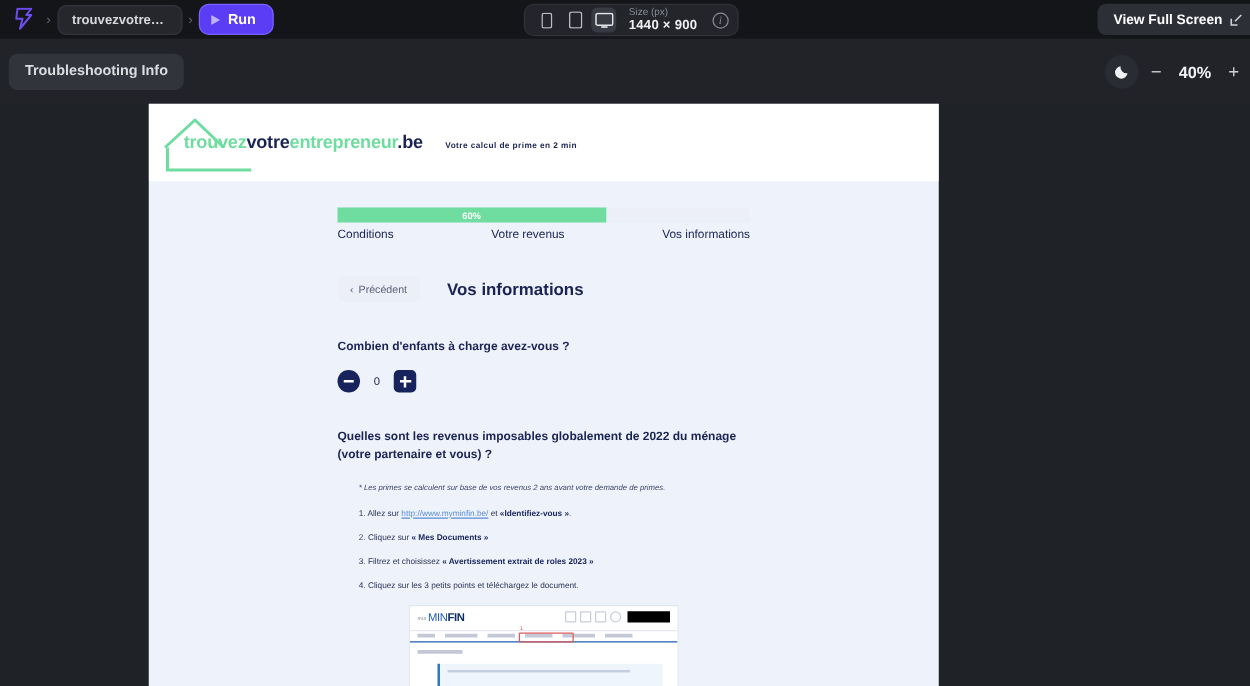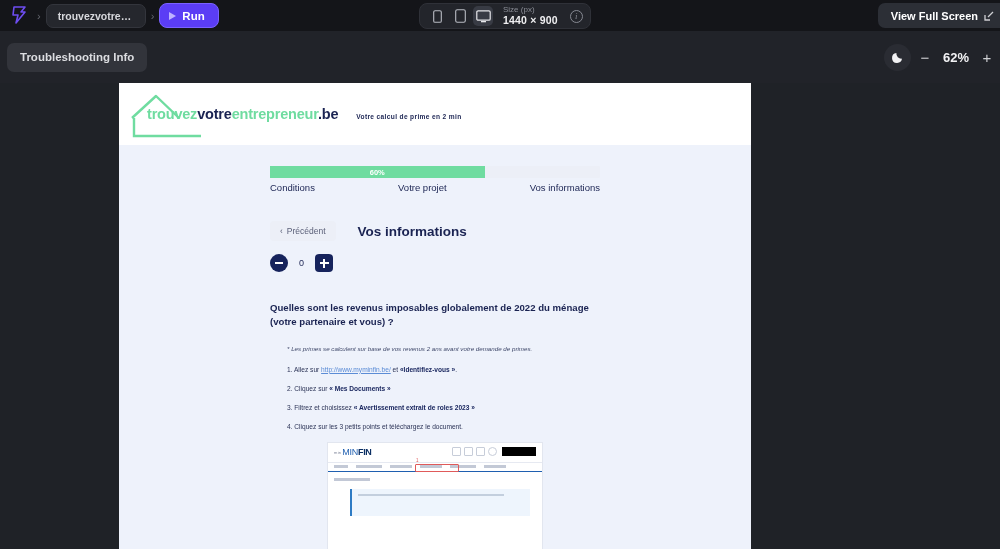--- a/index.html
+++ b/index.html
@@ -191,21 +191,21 @@
 <div class="subbar">
   <div class="tabpill t2">Troubleshooting Info</div>
 
   <div class="right-ctrls">
     <div class="round-btn">
       <svg width="14" height="14" viewBox="0 0 14 14">
         <path d="M11 8.6A5 5 0 0 1 5.4 3 5 5 0 1 0 11 8.6Z" fill="#f2f2f4"></path>
       </svg>
     </div>
     <div class="zoom-sign">−</div>
-    <div class="zoom-val">62%</div>
+    <div class="zoom-val">40%</div>
     <div class="zoom-sign">+</div>
   </div>
 </div>
 
 <div class="preview">
 
   <div class="site-header">
     <div class="logo-wrap">
       <svg width="74" height="46" viewBox="0 0 74 46" style="position:absolute;left:-4px;top:-14px;">
         <path d="M5 26 L5 44 L72 44" fill="none" stroke="#6fdca0" stroke-width="2.4"></path>
@@ -221,34 +221,35 @@
   <div class="content">
 
     <div class="prog-wrap">
       <div class="prog-track">
         <div class="prog-fill" id="progfill" style="width: 65%; background: rgb(111, 220, 160);">
           <span class="prog-pct">60%</span>
         </div>
       </div>
       <div class="prog-labels">
         <span>Conditions</span>
-        <span>Votre projet</span>
+        <span>Votre revenus</span>
         <span>Vos informations</span>
       </div>
     </div>
 
     <div class="formcol">
       <div class="row-head">
         <div class="prev-btn">
           <span>‹</span>
           <span>Précédent</span>
         </div>
         <div class="step-title">Vos informations</div>
       </div>
 
+      <div class="q1">Combien d'enfants à charge avez-vous ?</div>
       <div class="stepper">
         <div class="circ-minus">
             <i></i>
           </div>
         <div class="stepper-val">0</div>
         <div class="sq-plus">
             <i></i>
             <b></b>
           </div>
       </div>

